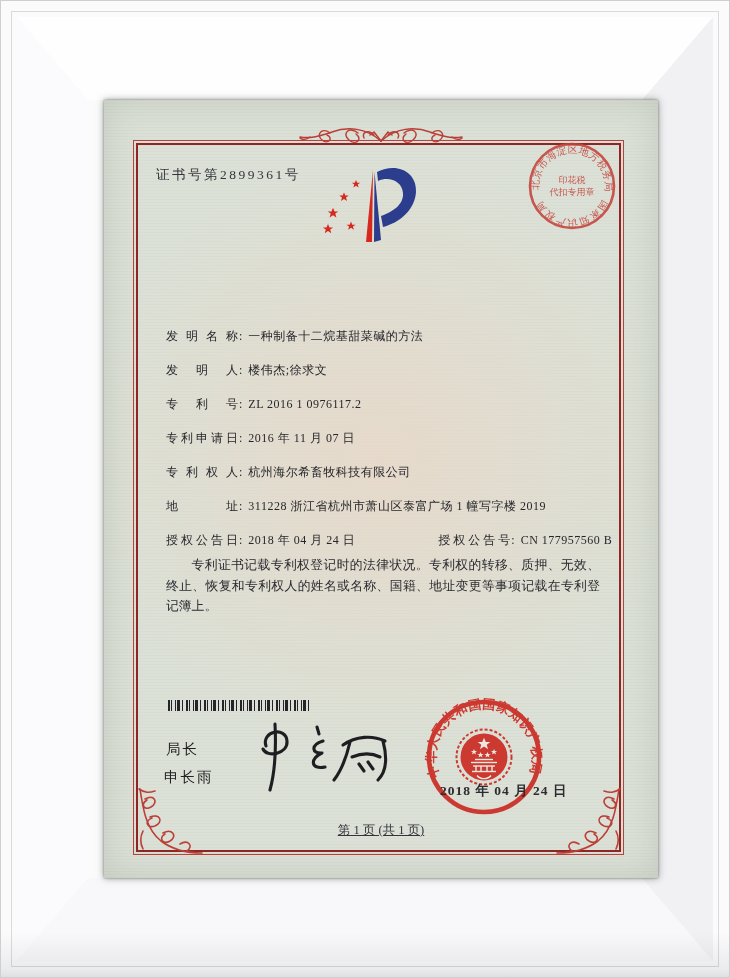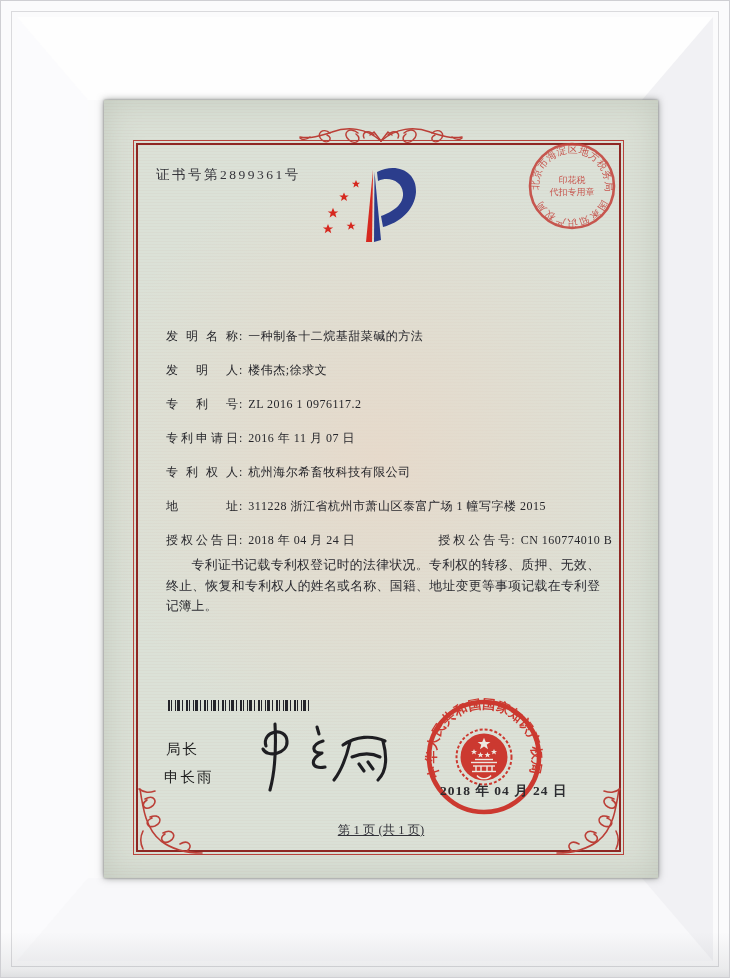--- a/index.html
+++ b/index.html
@@ -130,24 +130,24 @@
       <div class="frow">
         <span class="flabel">专利号</span><span class="colon">:</span><span class="fvalue">ZL 2016 1 0976117.2</span>
       </div>
       <div class="frow">
         <span class="flabel">专利申请日</span><span class="colon">:</span><span class="fvalue">2016 年 11 月 07 日</span>
       </div>
       <div class="frow">
         <span class="flabel">专利权人</span><span class="colon">:</span><span class="fvalue">杭州海尔希畜牧科技有限公司</span>
       </div>
       <div class="frow">
-        <span class="flabel">地址</span><span class="colon">:</span><span class="fvalue">311228 浙江省杭州市萧山区泰富广场 1 幢写字楼 2015</span>
-      </div>
-      <div class="frow">
-        <span class="flabel">授权公告日</span><span class="colon">:</span><span class="fvalue w1">2018 年 04 月 24 日</span><span class="flabel l2">授权公告号</span><span class="colon">:</span><span class="fvalue">CN 160774010 B</span>
+        <span class="flabel">地址</span><span class="colon">:</span><span class="fvalue">311228 浙江省杭州市萧山区泰富广场 1 幢写字楼 2019</span>
+      </div>
+      <div class="frow">
+        <span class="flabel">授权公告日</span><span class="colon">:</span><span class="fvalue w1">2018 年 04 月 24 日</span><span class="flabel l2">授权公告号</span><span class="colon">:</span><span class="fvalue">CN 177957560 B</span>
       </div>
     </div>
 
     <div class="paras">
       <p>专利证书记载专利权登记时的法律状况。专利权的转移、质押、无效、终止、恢复和专利权人的姓名或名称、国籍、地址变更等事项记载在专利登记簿上。</p>
     </div>
 
     <div class="barcode"></div>
 
     <div class="signer-title">局长</div>

